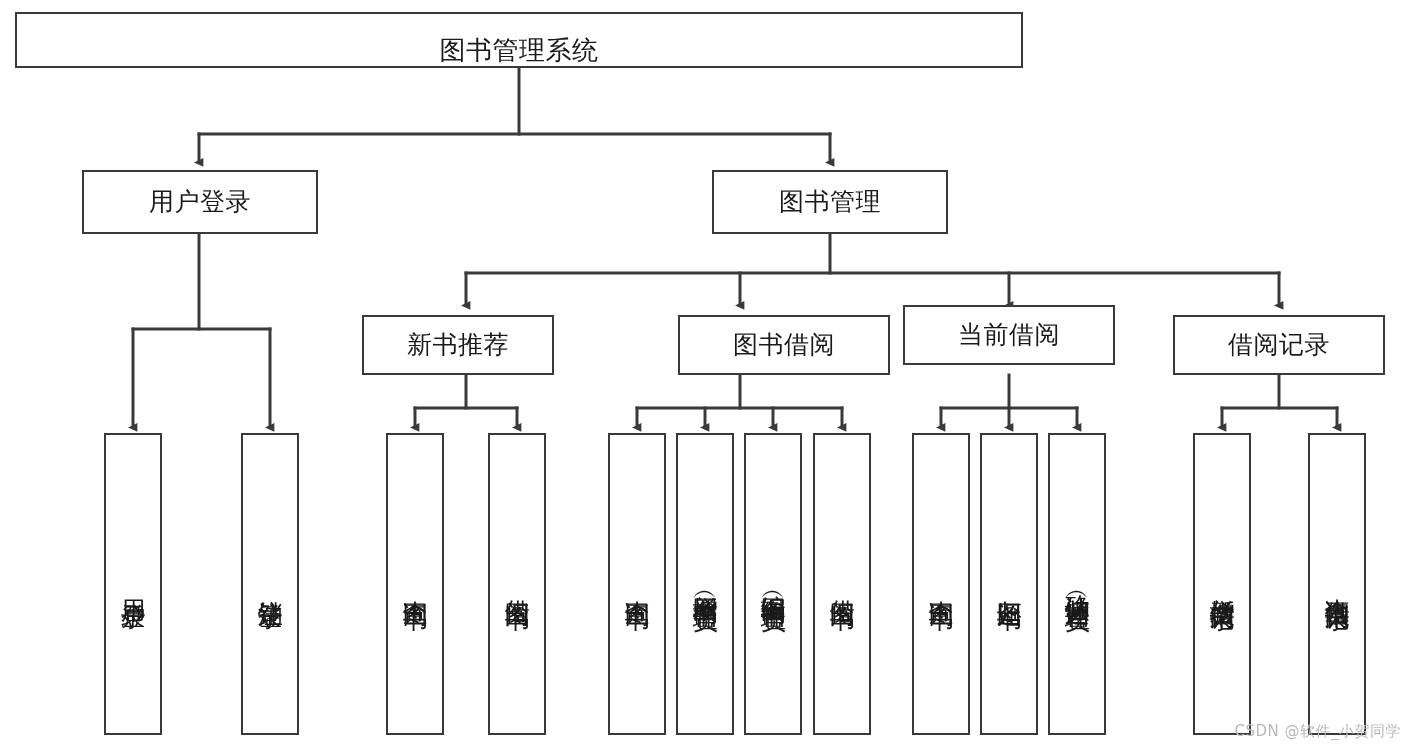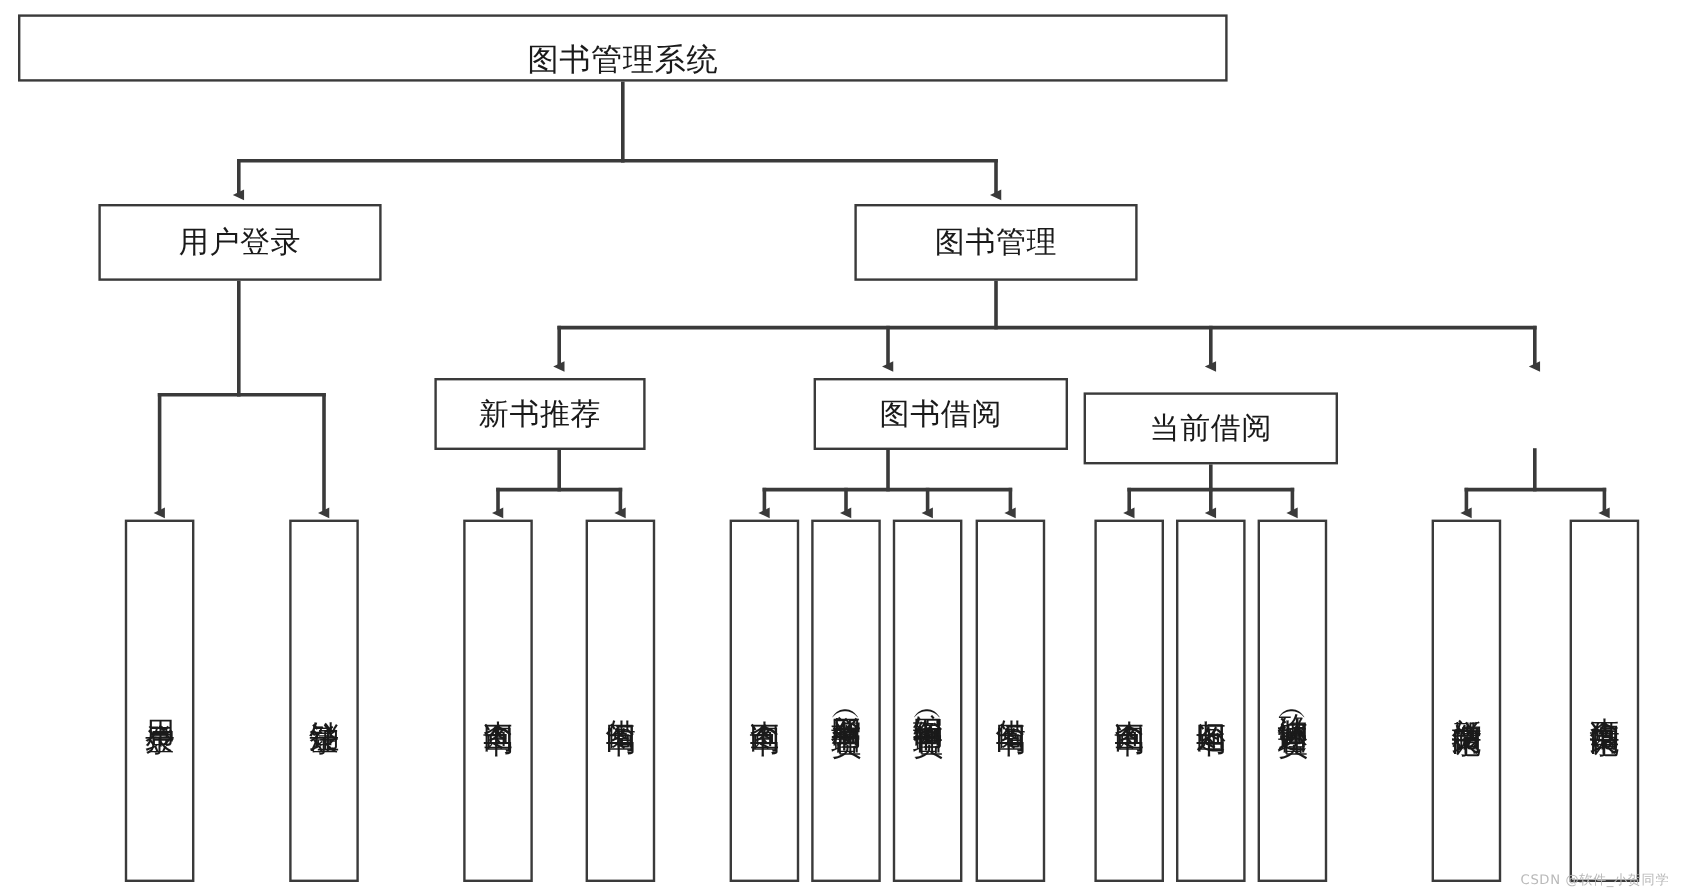--- a/index.html
+++ b/index.html
@@ -52,23 +52,23 @@
     writing-mode: vertical-rl;
     text-orientation: upright;
     white-space: normal;
   }
   .node.root {
     font-size: 26px;
     align-items: flex-end;
   }
   #watermark {
     position: absolute;
-    right: 14px;
+    right: 4px;
     bottom: 6px;
-    font-size: 11px;
+    font-size: 15px;
     color: #b9b9b9;
     letter-spacing: 0.5px;
     font-family: "DejaVu Sans", "Liberation Sans", sans-serif;
     white-space: nowrap;
   }
 </style>
 </head>
 <body>
 
 <div id="stage">
@@ -129,28 +129,31 @@
     <span class="txt">图书管理系统</span>
   </div>
 
   <div class="node horiz" style="left:82px; top:170px; width:236px; height:64px;">
     <span class="txt">用户登录</span>
   </div>
   <div class="node horiz" style="left:712px; top:170px; width:236px; height:64px;">
     <span class="txt">图书管理</span>
   </div>
 
-  <div class="node horiz" style="left:362px; top:315px; width:176px; height:60px;">
+  <div class="node horiz" style="left:362px; top:315px; width:192px; height:60px;">
     <span class="txt">新书推荐</span>
   </div>
   <div class="node horiz" style="left:634px; top:315px; width:212px; height:60px;margin-left:44px;">
     <span class="txt">图书借阅</span>
   </div>
-  <div class="node horiz" style="left:903px; top:327px; width:212px; height:60px;">
+  <div class="node horiz" style="left:903px; top:305px; width:212px; height:60px;">
     <span class="txt">当前借阅</span>
+  </div>
+  <div class="node horiz" style="left:1173px; top:315px; width:212px; height:60px;">
+    <span class="txt">借阅记录</span>
   </div>
 
   <div class="node vert" style="left:104px; top:433px; width:58px; height:302px;">
     <span class="txt">用户登录</span>
   </div>
   <div class="node vert" style="left:241px; top:433px; width:58px; height:302px;">
     <span class="txt">注销登录</span>
   </div>
 
   <div class="node vert" style="left:386px; top:433px; width:58px; height:302px;">

